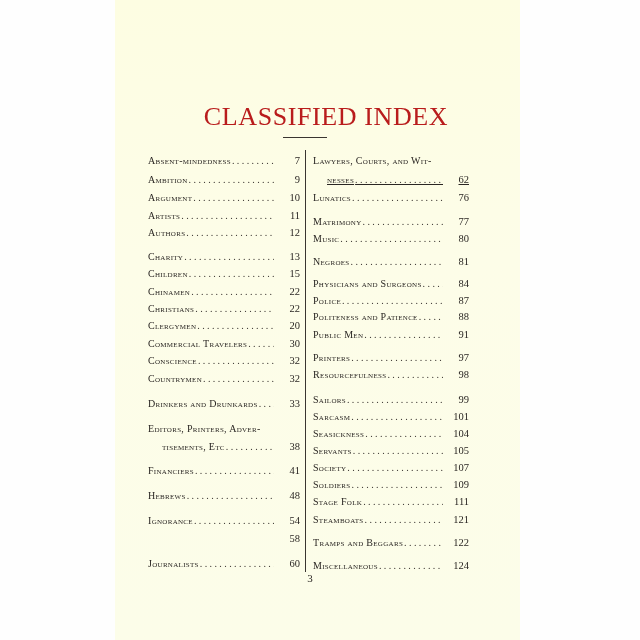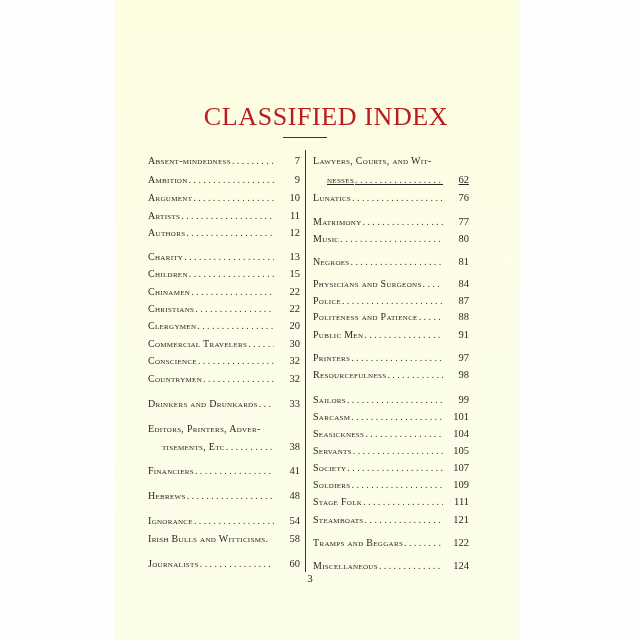--- a/index.html
+++ b/index.html
@@ -158,21 +158,20 @@
       <span class="dots"></span>
       <span class="page-num">48</span>
     </div>
 
   <div class="entry" style="top:514px">
       <span class="label">Ignorance</span>
       <span class="dots"></span>
       <span class="page-num">54</span>
     </div>
   <div class="entry" style="top:532px">
-      <span class="label">Irish Bulls and Witticisms.</span>
       <span class="dots nodots"></span>
       <span class="page-num">58</span>
     </div>
 
   <div class="entry" style="top:557px">
       <span class="label">Journalists</span>
       <span class="dots"></span>
       <span class="page-num">60</span>
     </div>
 </div>

